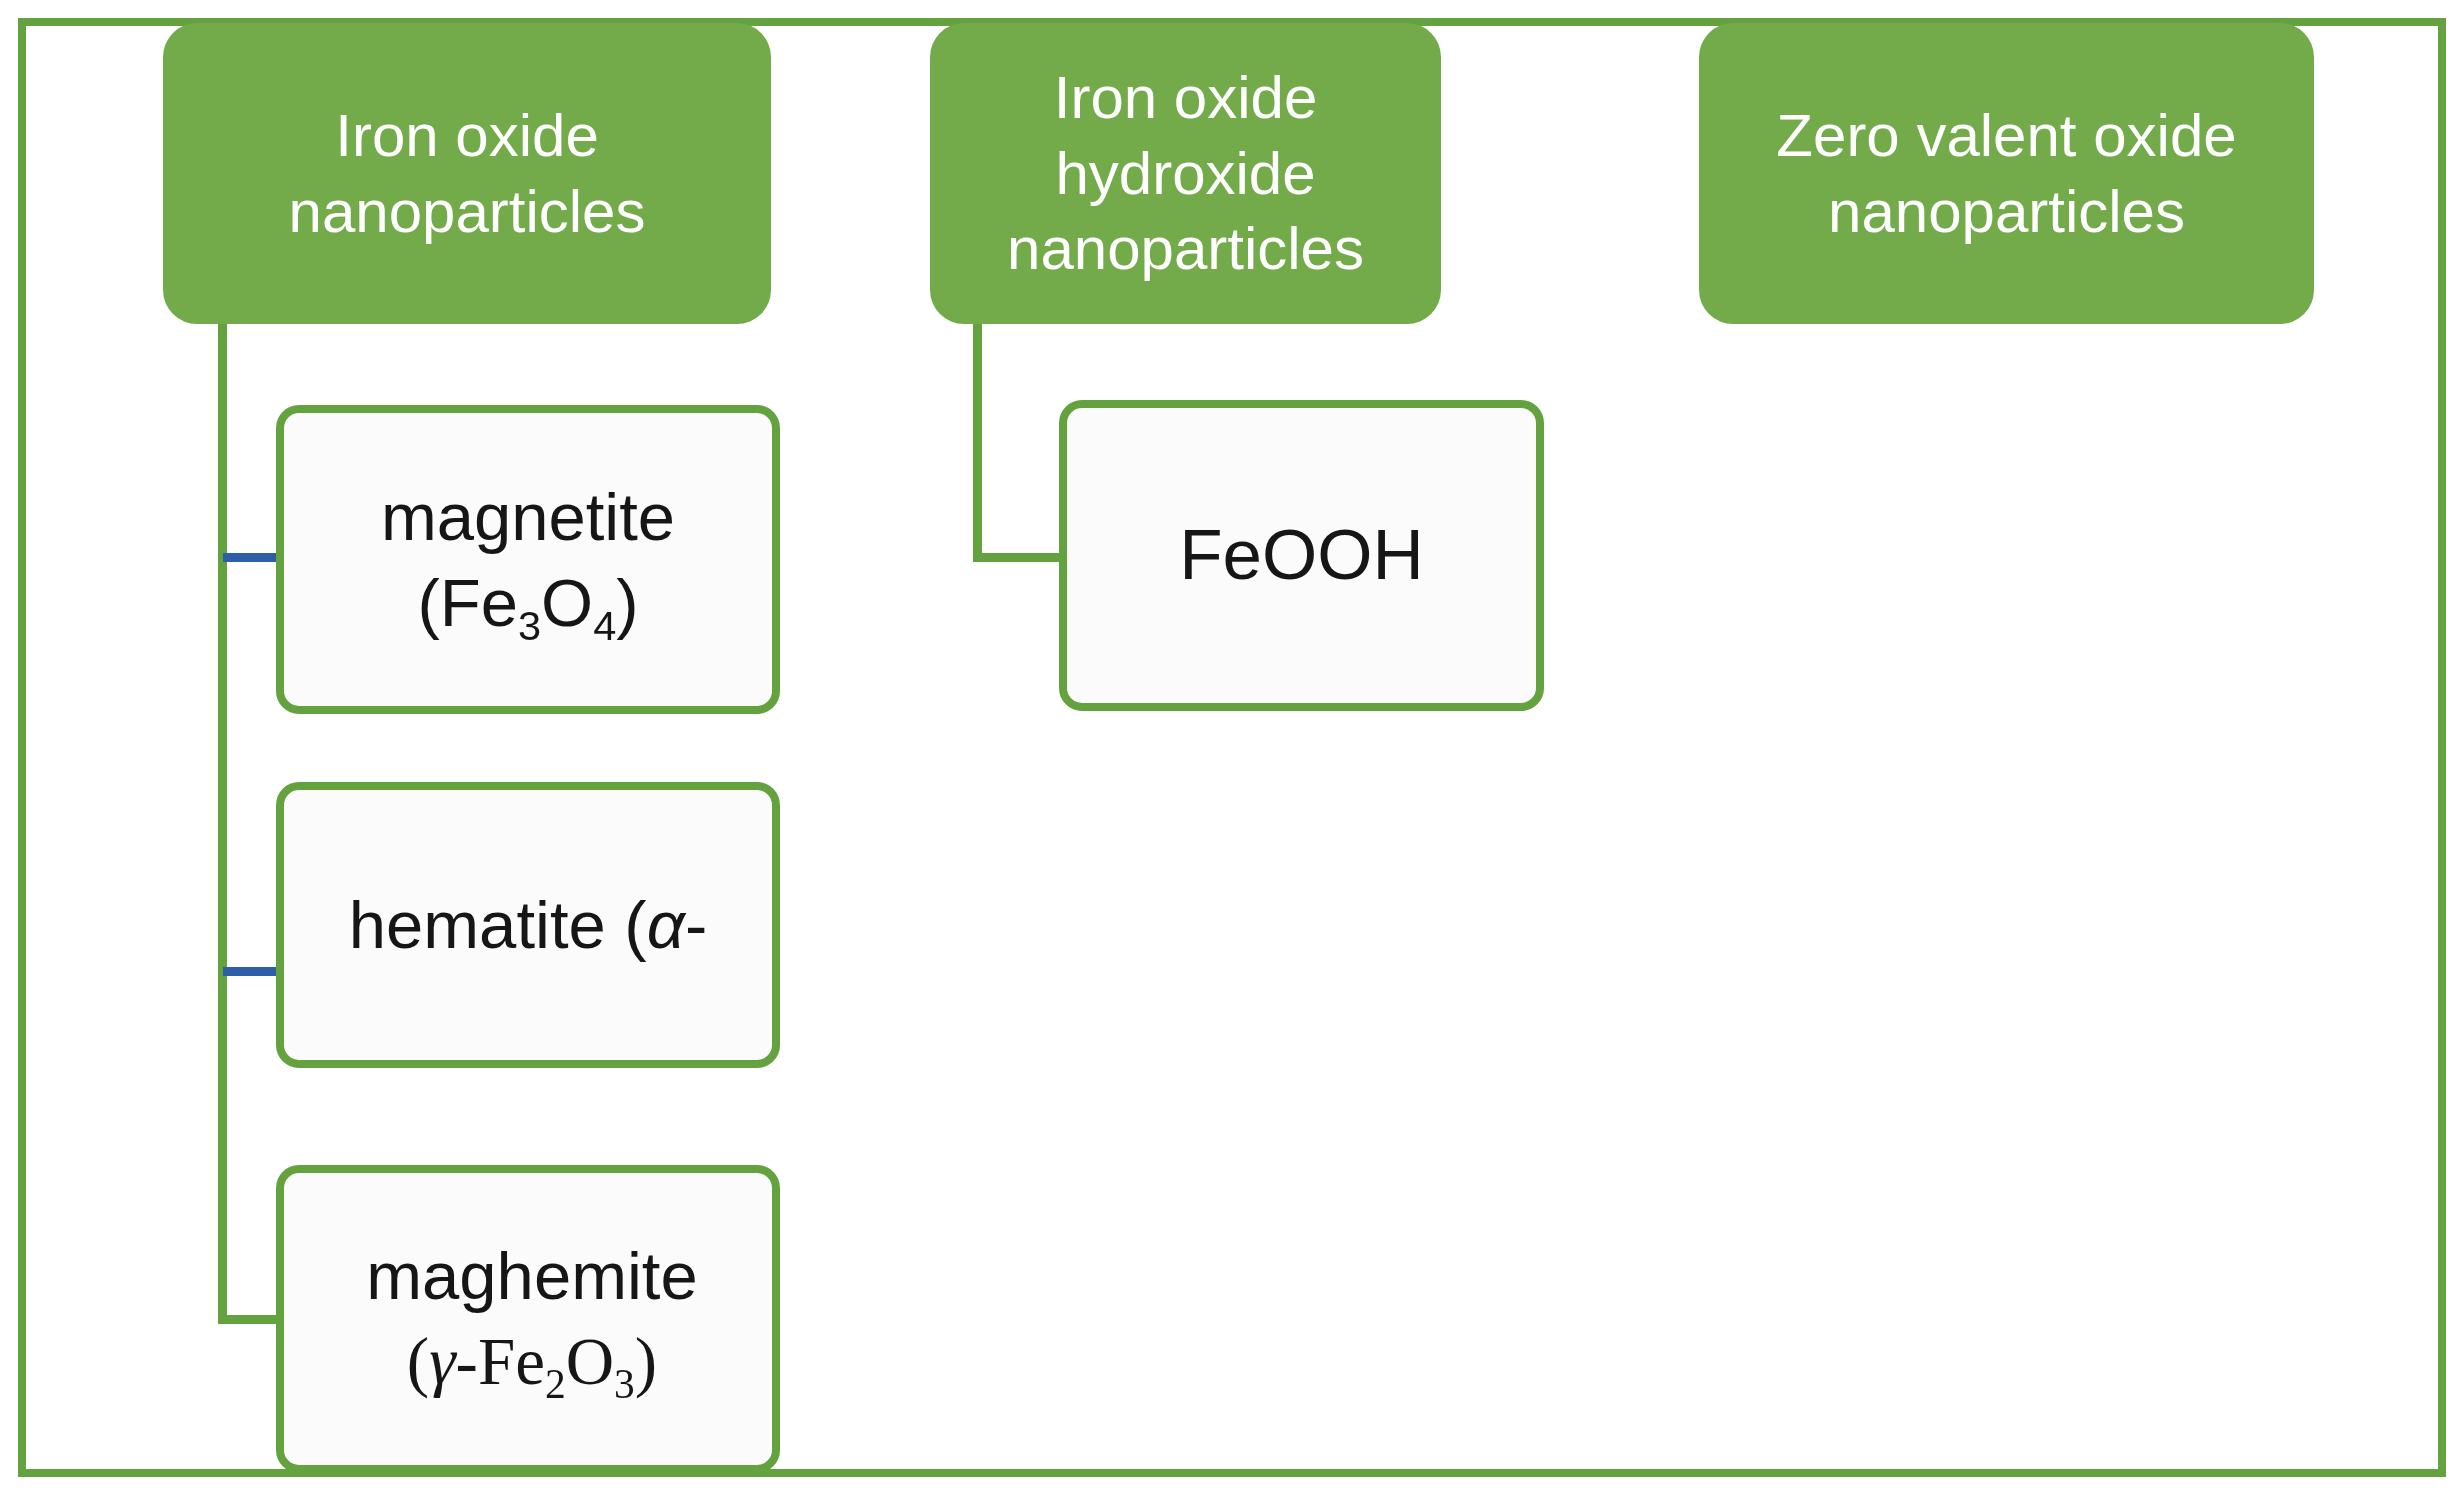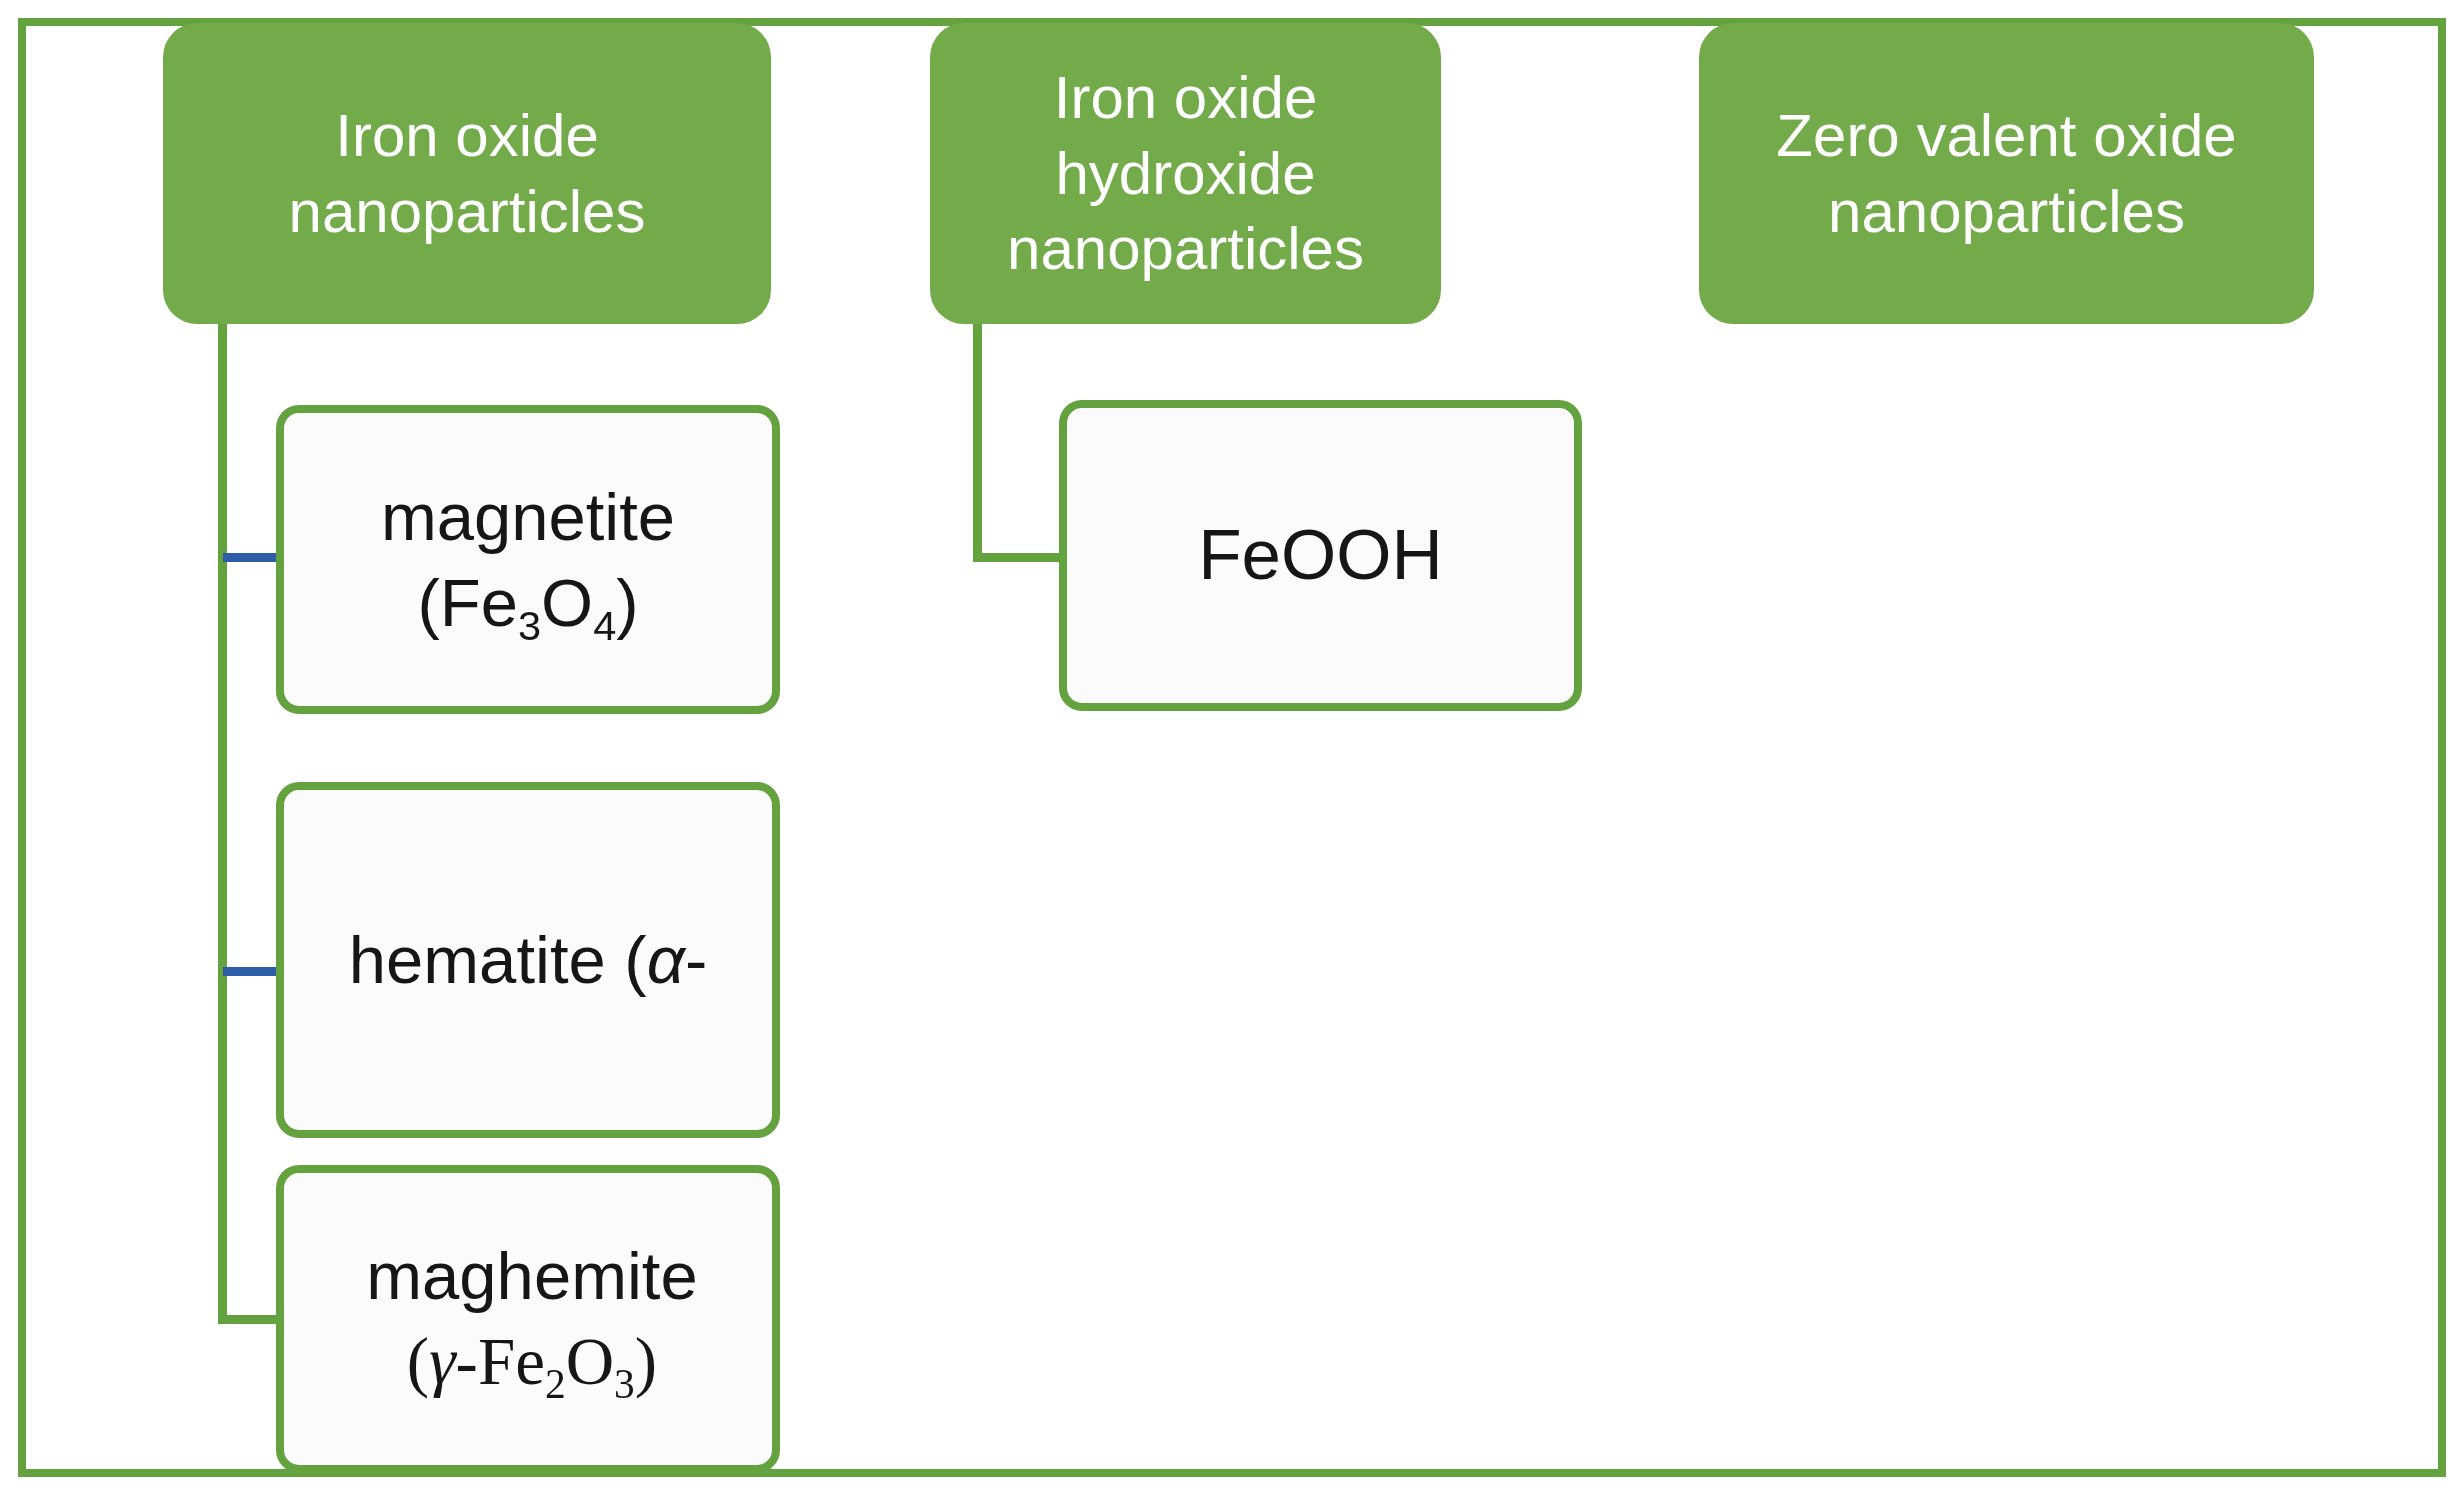--- a/index.html
+++ b/index.html
@@ -57,23 +57,23 @@
     border: 8.8px solid var(--green_line);
     border-radius: 23px;
     color: var(--child_text);
     display: flex; flex-direction: column;
     align-items: center; justify-content: center;
     text-align: center;
     font-size: 67px; line-height: 1.28;
     z-index: 3;
   }
   #child-magnetite { left: 276px;  top: 405px;  width: 504px; height: 309px; }
-  #child-hematite  { left: 276px;  top: 782px;  width: 504px; height: 356px; }
+  #child-hematite  { left: 276px;  top: 782px;  width: 504px; height: 286px; }
   #child-maghemite { left: 276px;  top: 1165px; width: 504px; height: 308px; padding-left: 8px; }
-  #child-feooh     { left: 1059px; top: 400px;  width: 523px; height: 311px; font-size: 71px; }
+  #child-feooh     { left: 1059px; top: 400px;  width: 485px; height: 311px; font-size: 71px; }
 
   .formula.serif { font-family: "Liberation Serif", serif; }
   sub { font-size: 62%; line-height: 0; }
   i { font-style: italic; }
 </style>
 </head>
 <body>
 
 <div class="canvas">
 

